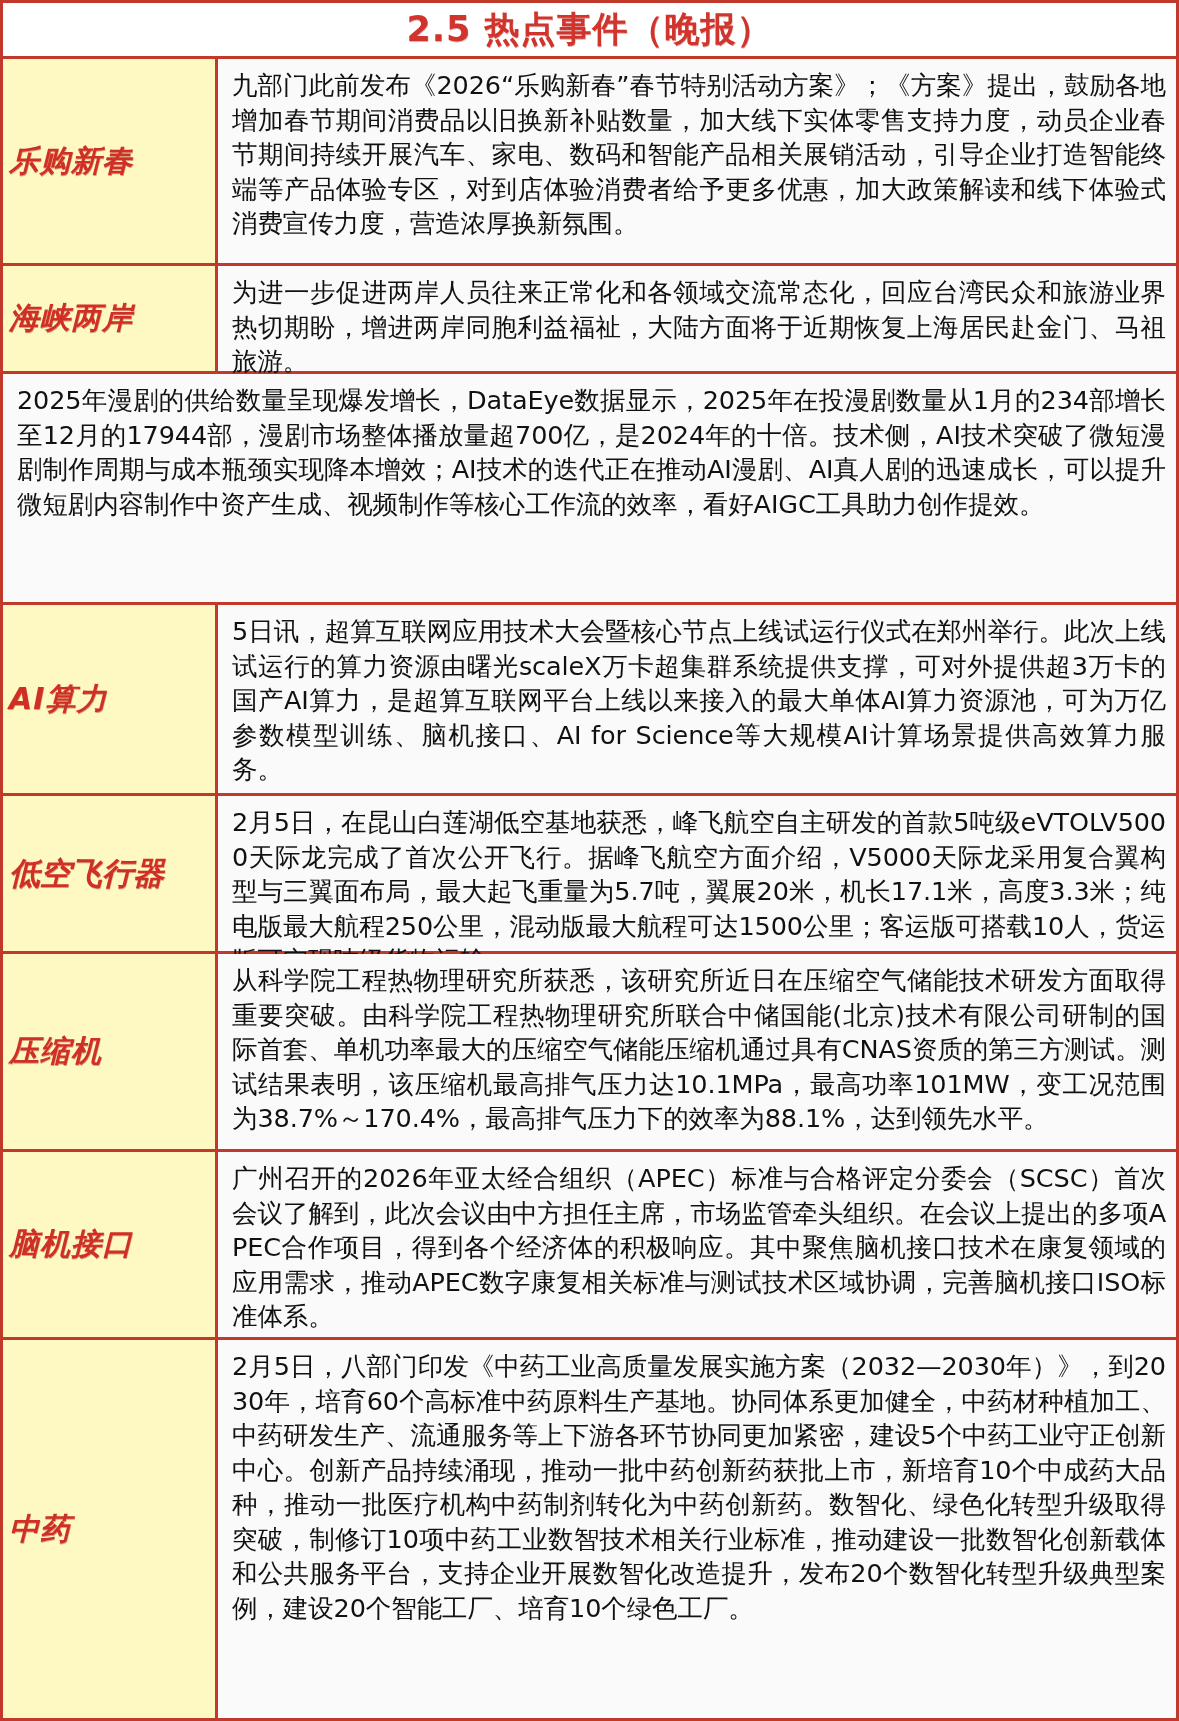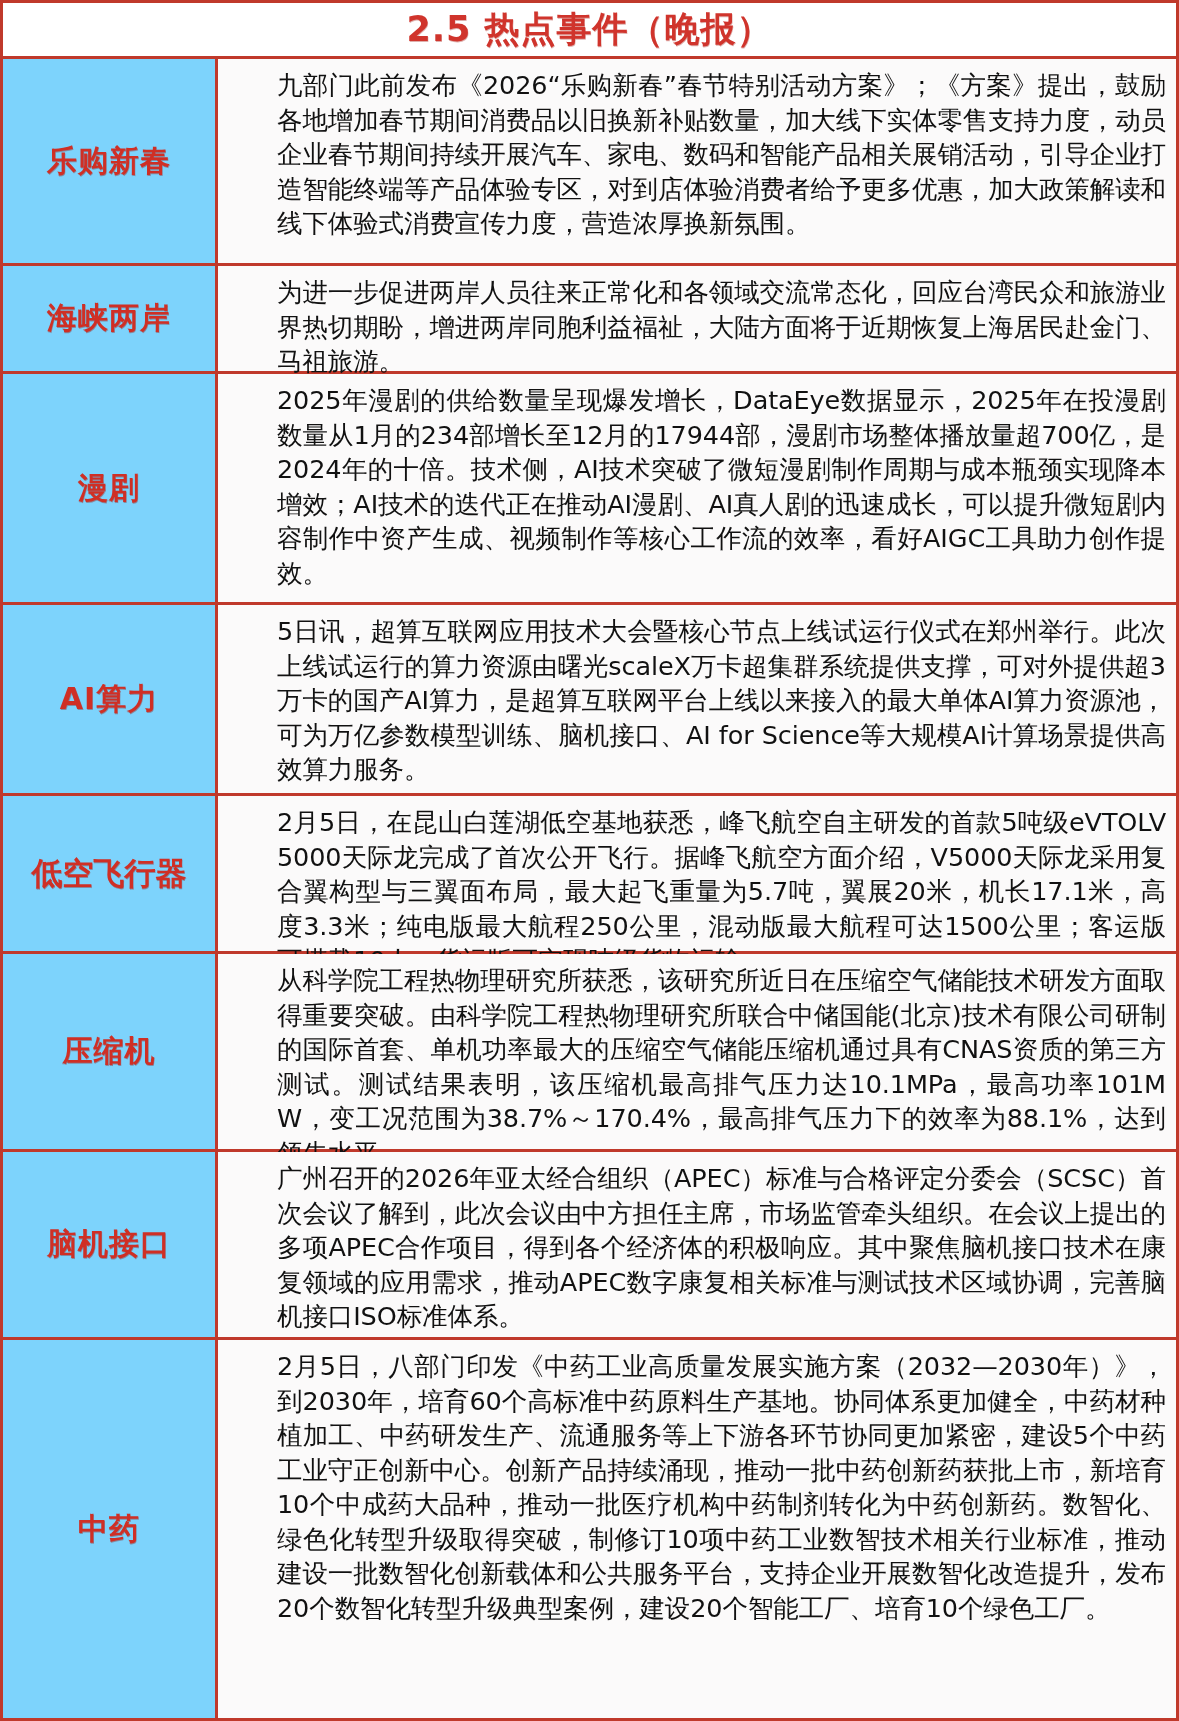--- a/index.html
+++ b/index.html
@@ -65,23 +65,24 @@
   .row:last-child {
     border-bottom: none;
   }
 
   .row-label {
     flex: 0 0 215px;
     box-sizing: border-box;
     border-right: 3px solid #c0392b;
     display: flex;
     align-items: center;
-    justify-content: center;
+    justify-content: flex-start;
     padding: 4px 6px;
-    background: #7dd3fc;
+    background: #fef9c3;
+    font-style: italic;
   }
   .row-label-text {
     font-size: 30px;
     font-weight: bold;
     color: #cf2f25;
     line-height: 1.15;
     text-align: center;
     letter-spacing: 1px;
     white-space: nowrap;
     text-shadow: 0.6px 0.6px 0 rgba(150,25,18,0.40);
@@ -100,21 +101,20 @@
     background: #fbfafa;
   }
   .row-body-text {
     font-size: 25.5px;
     line-height: 1.355;
     color: #111111;
     text-align: justify;
     text-justify: inter-ideograph;
     letter-spacing: -0.1px;
     word-break: break-all;
-    margin-left: 45px;
   }
 
   
   .r-legou     { flex: 0 0 204px; }
   .r-haixia    { flex: 0 0 105px; }
   .r-manju     { flex: 0 0 228px; }
   .r-aisuanli  { flex: 0 0 188px; }
   .r-ditkong   { flex: 0 0 155px; }
   .r-yasuoji   { flex: 0 0 195px; }
   .r-naoji     { flex: 0 0 185px; }
@@ -143,23 +143,20 @@
     <div class="row r-haixia">
       <div class="row-label">
         <span class="row-label-text">海峡两岸</span>
       </div>
       <div class="row-body">
         <span class="row-body-text">为进一步促进两岸人员往来正常化和各领域交流常态化，回应台湾民众和旅游业界热切期盼，增进两岸同胞利益福祉，大陆方面将于近期恢复上海居民赴金门、马祖旅游。</span>
       </div>
     </div>
 
     <div class="row r-manju">
-      <div class="row-label">
-        <span class="row-label-text">漫剧</span>
-      </div>
       <div class="row-body">
         <span class="row-body-text">2025年漫剧的供给数量呈现爆发增长，DataEye数据显示，2025年在投漫剧数量从1月的234部增长至12月的17944部，漫剧市场整体播放量超700亿，是2024年的十倍。技术侧，AI技术突破了微短漫剧制作周期与成本瓶颈实现降本增效；AI技术的迭代正在推动AI漫剧、AI真人剧的迅速成长，可以提升微短剧内容制作中资产生成、视频制作等核心工作流的效率，看好AIGC工具助力创作提效。</span>
       </div>
     </div>
 
     <div class="row r-aisuanli">
       <div class="row-label">
         <span class="row-label-text">AI算力</span>
       </div>
       <div class="row-body">

